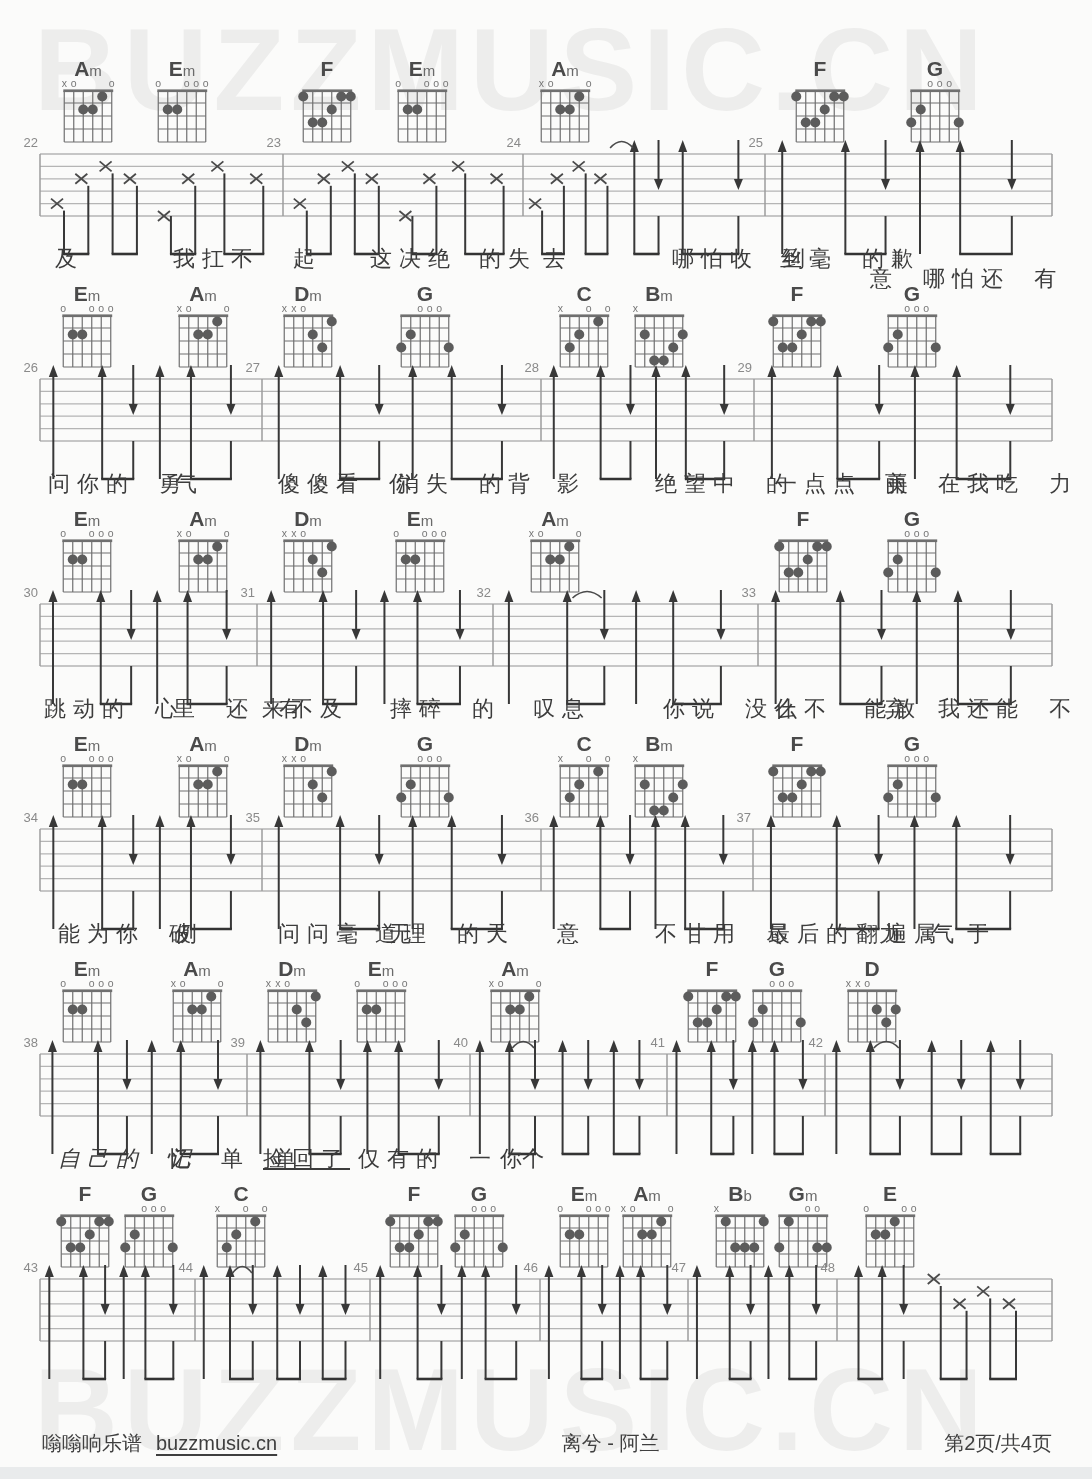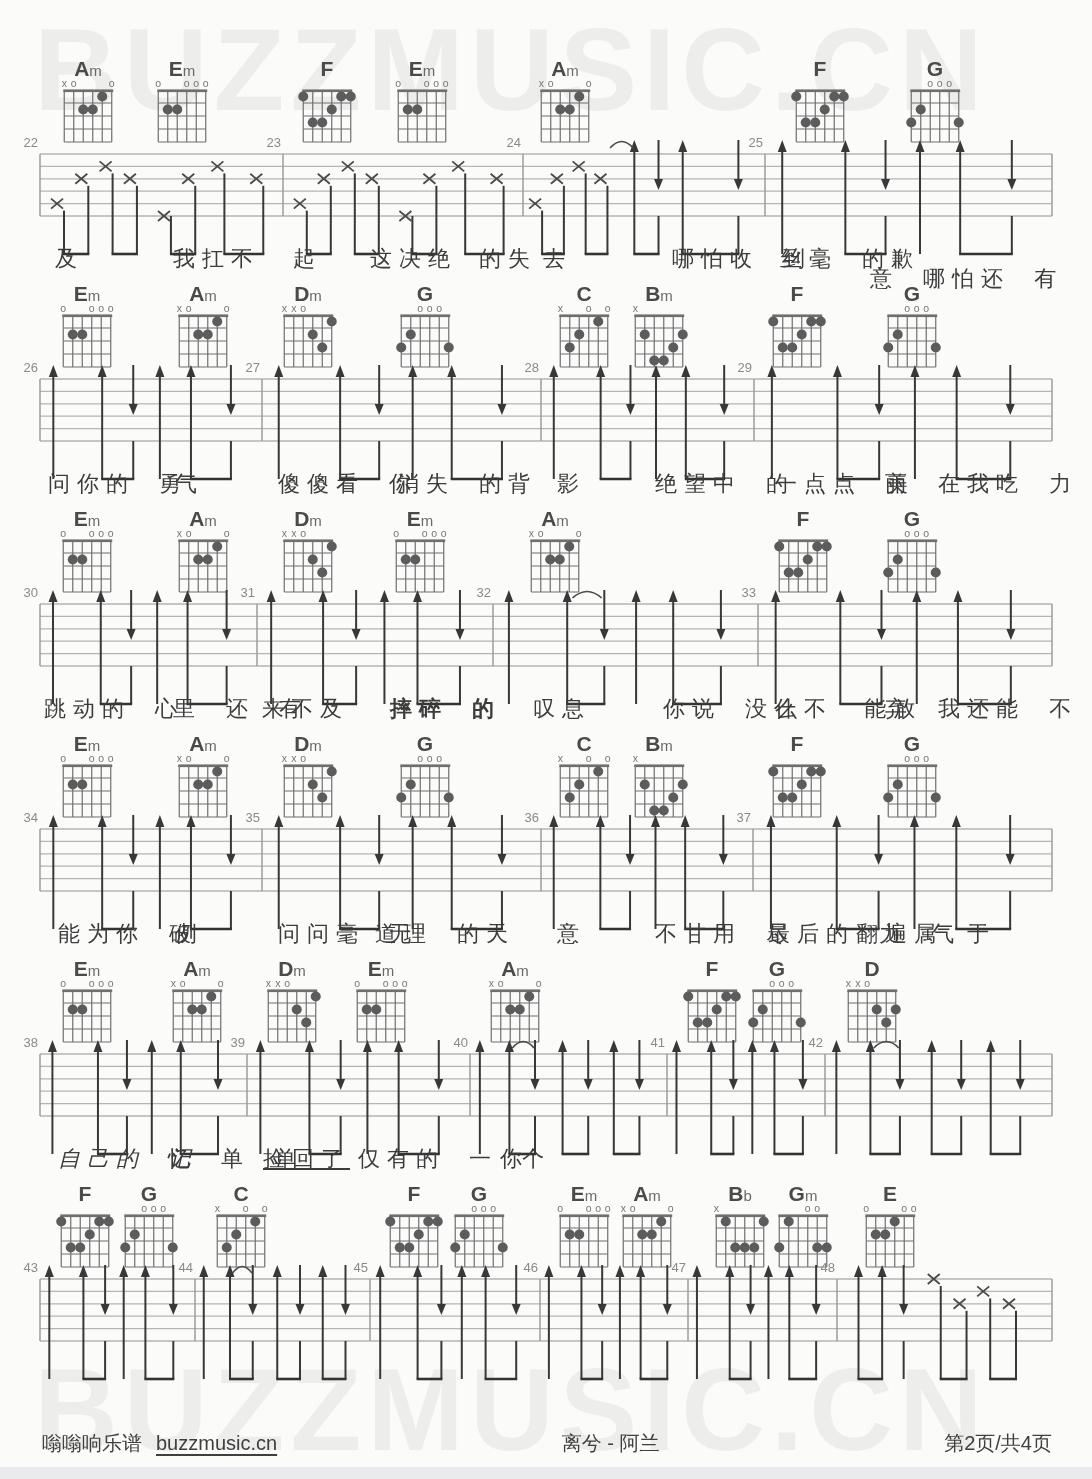--- a/index.html
+++ b/index.html
@@ -767,21 +767,21 @@
           <polygon points="953.4200000000001,20 962.4200000000001,20 957.9200000000001,8" fill="#383838"></polygon>
           <line x1="1010.84" y1="8" x2="1010.84" y2="48" stroke="#383838" stroke-width="2"></line>
           <polygon points="1006.34,47 1015.34,47 1010.84,58" fill="#383838"></polygon>
           <line x1="1010.84" y1="84" x2="1010.84" y2="122" stroke="#383838" stroke-width="2"></line>
           <line x1="839.32" y1="122" x2="882.48" y2="122" stroke="#333333" stroke-width="2.6"></line>
           <line x1="956.9200000000001" y1="122" x2="1011.84" y2="122" stroke="#333333" stroke-width="2.6"></line>
         </svg>
         <span class="lyric" style="left: 44px;">跳动的 心</span>
         <span class="lyric" style="left: 173px;">里 还 有</span>
         <span class="lyric" style="left: 262px;">来不及</span>
-        <span class="lyric" style="left: 390px; font-weight: bold;">摔碎 的</span>
+        <span class="lyric" style="left: 390px;">摔碎 的</span>
         <span class="lyric" style="left: 533px;">叹息</span>
         <span class="lyric" style="left: 663px;">你说 没什</span>
         <span class="lyric" style="left: 775px; font-family: Liberation Mono, monospace;">么不 能放</span>
         <span class="lyric" style="left: 885px;">弃 我还能 不</span>
       </div>
       <div class="row" style="top: 735px;">
         <div class="chord" style="left: 51px;"><svg width="72" height="92" viewBox="0 0 72 92">
             <text x="36" y="16" text-anchor="middle" font-size="21" font-weight="bold" fill="#4a4a4a">E<tspan font-size="15" font-weight="normal" fill="#6a6a6a">m</tspan></text>
             <text x="12.25" y="27" text-anchor="middle" font-size="10.5" fill="#777">o</text>
             <text x="40.75" y="27" text-anchor="middle" font-size="10.5" fill="#777">o</text>

